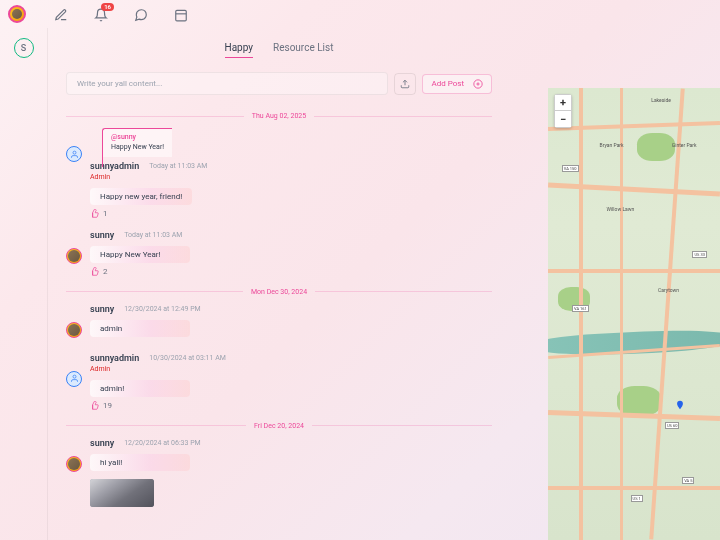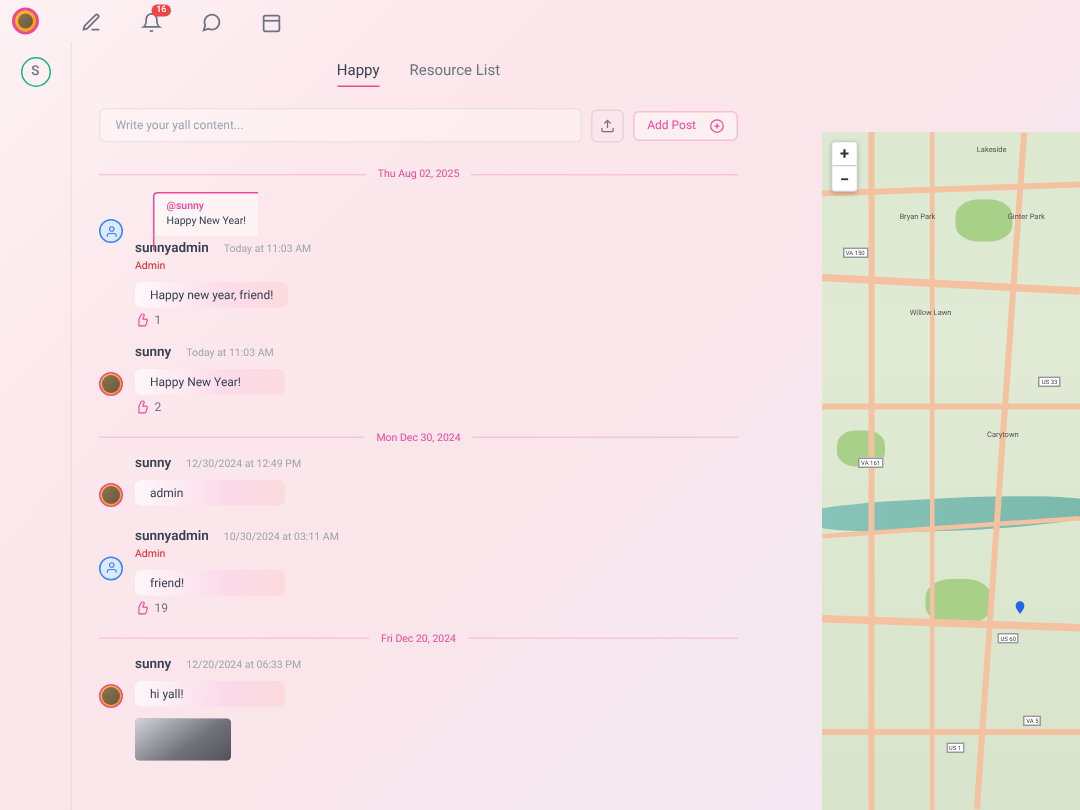--- a/index.html
+++ b/index.html
@@ -201,21 +201,21 @@
             <path d="M20 21v-2a4 4 0 00-4-4H8a4 4 0 00-4 4v2"></path>
             <circle cx="12" cy="7" r="4"></circle>
           </svg>
         </div>
       <div class="post-body">
         <div class="post-head">
             <span class="username">sunnyadmin</span>
             <span class="timestamp">10/30/2024 at 03:11 AM</span>
           </div>
         <div class="admin-tag">Admin</div>
-        <div class="bubble">friend!</div>
+        <div class="bubble">admin!</div>
         <div class="likes">
             <svg viewBox="0 0 24 24" fill="none" stroke="currentColor" stroke-width="2">
               <path d="M7 10v12M15 5.88L14 10h5.83a2 2 0 011.92 2.56l-2.33 8A2 2 0 0117.5 22H7V10l4.5-9a3 3 0 013.5 4.88z"></path>
             </svg>
             <span>19</span>
           </div>
       </div>
     </div>
 
     <div class="date-div">

